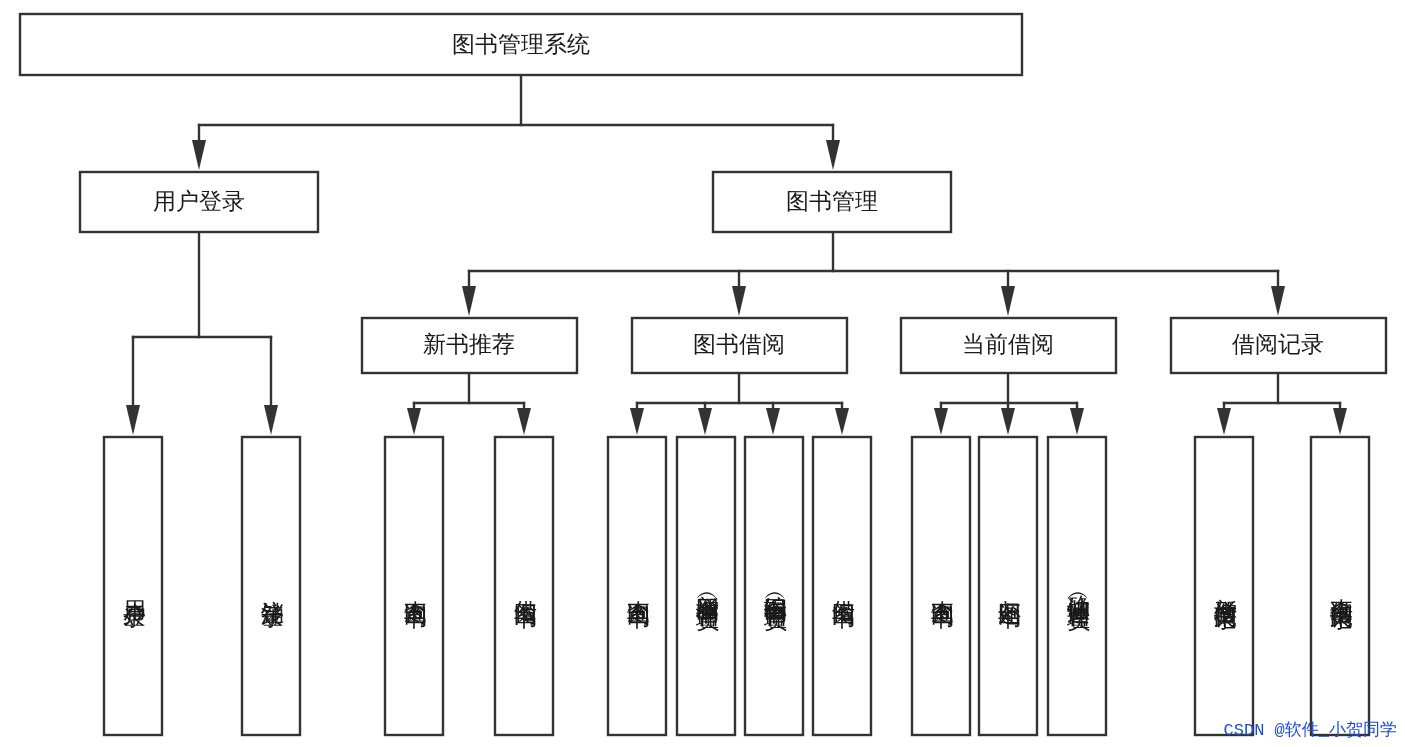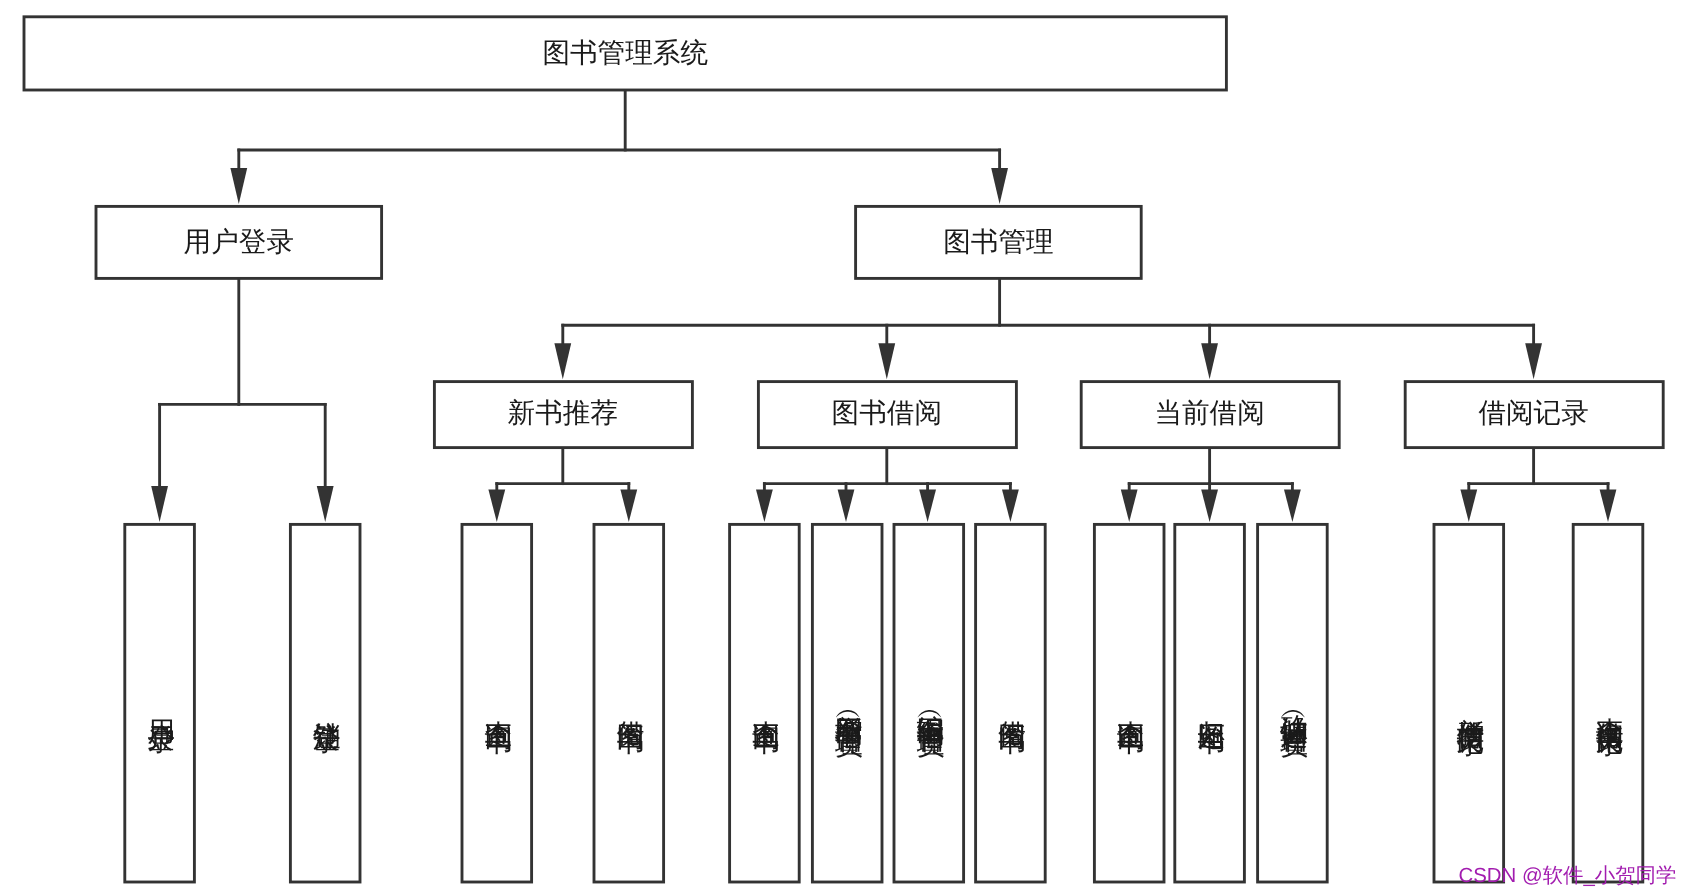--- a/index.html
+++ b/index.html
@@ -53,23 +53,23 @@
   .label-v {
     font-size: 23px;
     writing-mode: vertical-rl;
     text-orientation: upright;
     letter-spacing: 2px;
   }
   .watermark {
     position: absolute;
     right: 8px;
     bottom: 6px;
-    font-family: Liberation Sans, sans-serif;
+    font-family: Liberation Mono, monospace;
     font-size: 17px;
-    color: #a21caf;
+    color: #1d4ed8;
     white-space: nowrap;
     pointer-events: none;
     user-select: none;
   }
 </style>
 </head>
 <body>
 
 <div id="diagram-root">
   <svg class="diagram" viewBox="0 0 1405 747" xmlns="http://www.w3.org/2000/svg">

